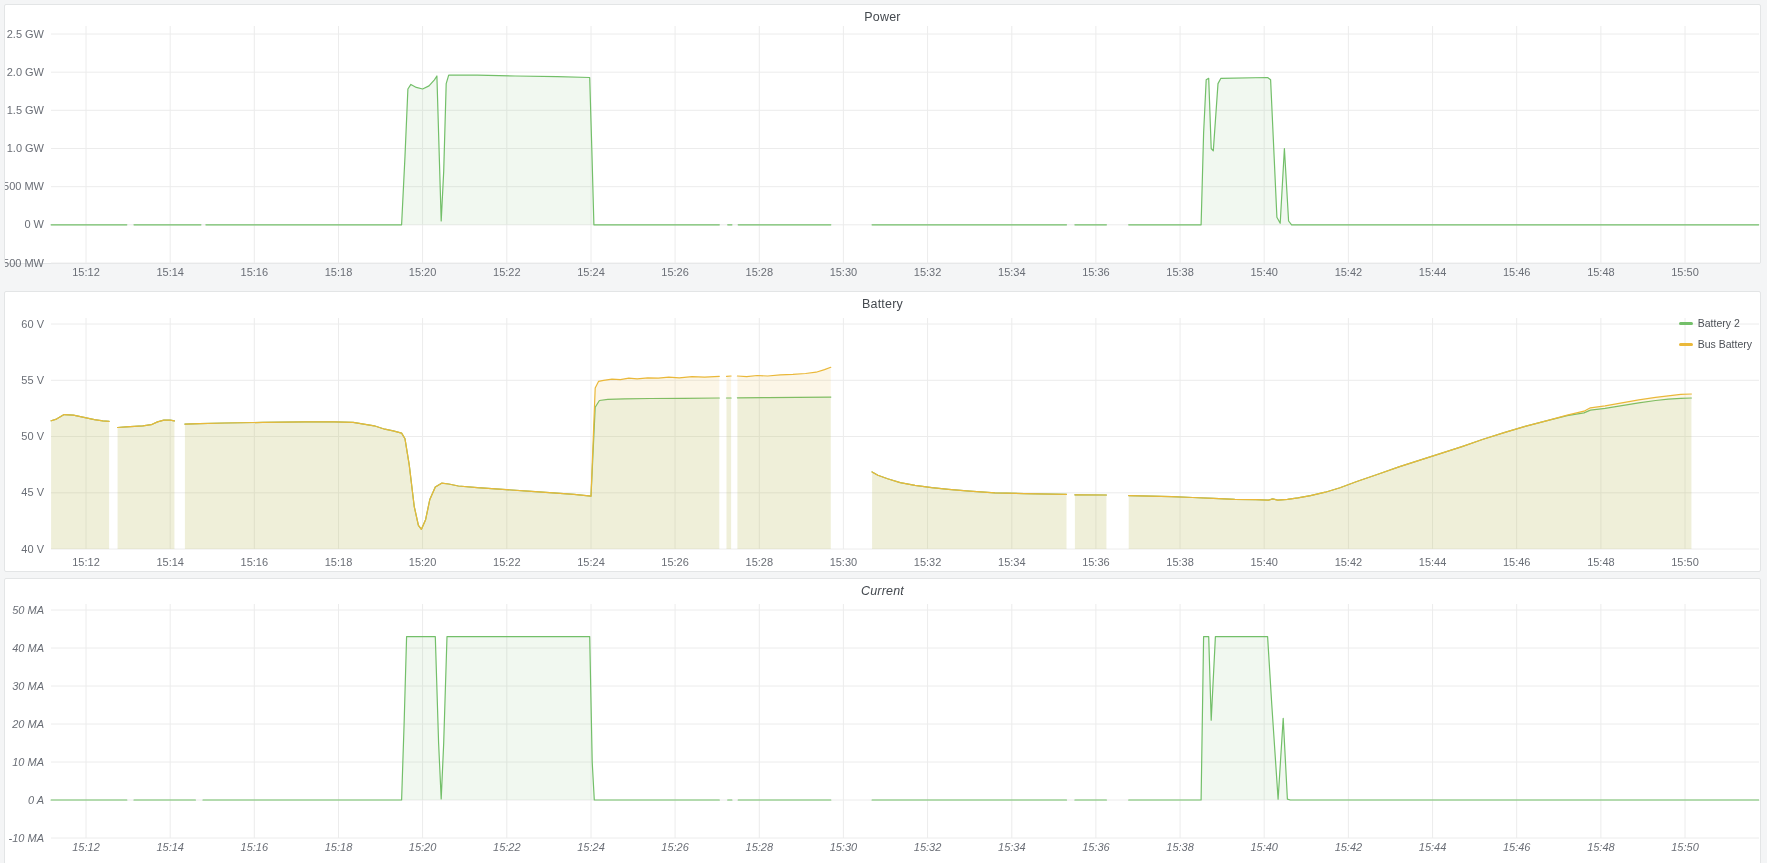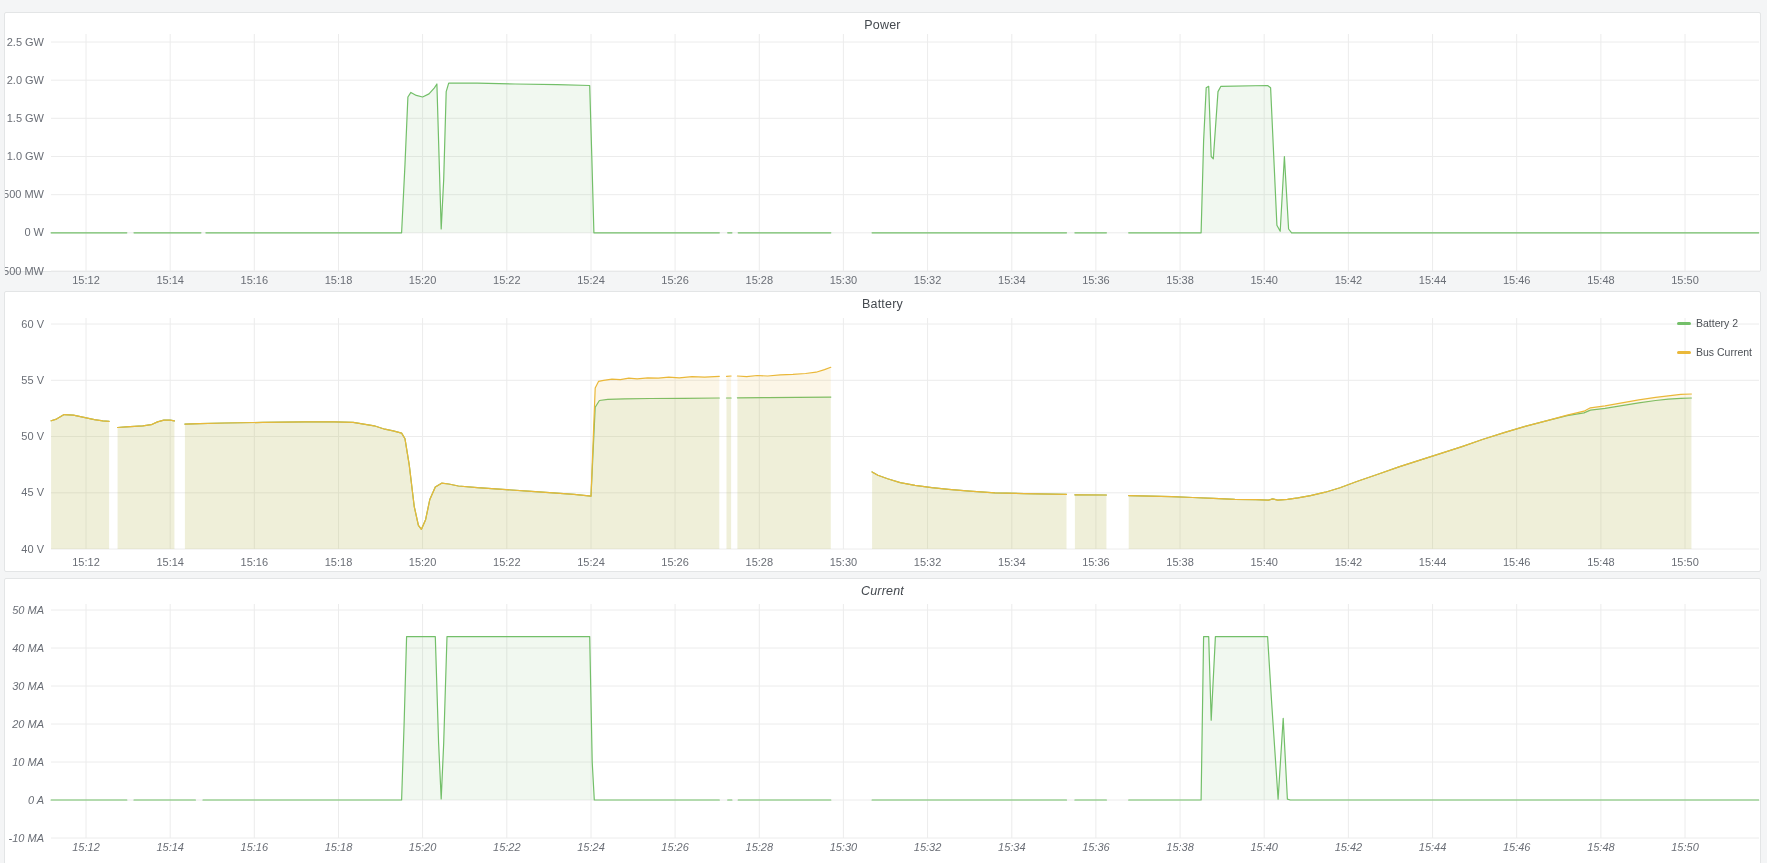--- a/index.html
+++ b/index.html
@@ -1,30 +1,30 @@
 <!DOCTYPE html>
 <html><head>
 <meta charset="utf-8">
 <style>
   html,body{margin:0;padding:0;background:#f4f5f6;font-family:"Liberation Sans",sans-serif;}
   .page{position:relative;width:1767px;height:863px;overflow:hidden;background:#f4f5f6;}
   .panel{position:absolute;left:4px;width:1757px;background:#ffffff;border:1px solid #e3e5e6;border-radius:2px;box-sizing:border-box;}
   .panel-title{position:absolute;top:5px;left:0;width:100%;text-align:center;font-size:12.5px;font-weight:500;color:#44494f;letter-spacing:.2px;cursor:pointer;z-index:3;}
   .chart-svg{position:absolute;left:0;top:0;z-index:1;}
-  .legend{position:absolute;top:24px;right:8px;z-index:4;display:flex;flex-direction:column;gap:15px;}
+  .legend{position:absolute;top:24px;right:8px;z-index:4;display:flex;flex-direction:column;gap:7px;}
   .legend-row{display:flex;align-items:center;height:14px;cursor:pointer;}
   .legend-dash{display:inline-block;width:14px;height:3px;border-radius:1.5px;margin-right:5px;}
   .legend-label{font-size:10.5px;color:#4d5157;}
 </style>
 </head>
 <body>
 
 <div class="page">
 
-  <section class="panel" id="panel-power" style="top:12px;height:260px;">
+  <section class="panel" id="panel-power" style="top:4px;height:260px;">
     <div class="panel-title">Power</div>
     <svg id="svg-power" class="chart-svg" width="1755" height="277">
         <line x1="81.0" y1="21" x2="81.0" y2="258.0" stroke="#ececec" stroke-width="1"></line>
         <text x="81.0" y="271" font-size="11" fill="#6a6e76" text-anchor="middle">15:12</text>
         <line x1="165.2" y1="21" x2="165.2" y2="258.0" stroke="#ececec" stroke-width="1"></line>
         <text x="165.2" y="271" font-size="11" fill="#6a6e76" text-anchor="middle">15:14</text>
         <line x1="249.3" y1="21" x2="249.3" y2="258.0" stroke="#ececec" stroke-width="1"></line>
         <text x="249.3" y="271" font-size="11" fill="#6a6e76" text-anchor="middle">15:16</text>
         <line x1="333.5" y1="21" x2="333.5" y2="258.0" stroke="#ececec" stroke-width="1"></line>
         <text x="333.5" y="271" font-size="11" fill="#6a6e76" text-anchor="middle">15:18</text>
@@ -179,21 +179,21 @@
         <path d="M1123.7,257.0 L1123.7,203.6 L1145.6,204.1 L1166.7,204.7 L1187.7,205.5 L1208.7,206.4 L1229.8,207.3 L1250.8,207.7 L1263.4,208.1 L1267.7,206.9 L1272.7,208.1 L1282.4,207.3 L1292.9,205.8 L1305.5,203.6 L1320.3,200.2 L1335.0,195.7 L1351.8,189.5 L1372.9,182.2 L1393.9,174.9 L1414.9,168.1 L1436.0,161.4 L1457.0,154.6 L1478.1,147.3 L1499.1,140.6 L1520.1,134.4 L1541.2,128.8 L1562.2,123.1 L1579.0,119.2 L1585.4,115.8 L1600.1,113.9 L1616.9,110.8 L1633.8,107.9 L1650.6,105.4 L1663.2,103.8 L1675.8,102.3 L1686.4,102.0 L1686.4,257.0 Z" fill="rgba(234,184,57,0.12)" stroke="none"></path>
         <path d="M1123.7,203.6 L1145.6,204.1 L1166.7,204.7 L1187.7,205.5 L1208.7,206.4 L1229.8,207.3 L1250.8,207.7 L1263.4,208.1 L1267.7,206.9 L1272.7,208.1 L1282.4,207.3 L1292.9,205.8 L1305.5,203.6 L1320.3,200.2 L1335.0,195.7 L1351.8,189.5 L1372.9,182.2 L1393.9,174.9 L1414.9,168.1 L1436.0,161.4 L1457.0,154.6 L1478.1,147.3 L1499.1,140.6 L1520.1,134.4 L1541.2,128.8 L1562.2,123.1 L1579.0,119.2 L1585.4,115.8 L1600.1,113.9 L1616.9,110.8 L1633.8,107.9 L1650.6,105.4 L1663.2,103.8 L1675.8,102.3 L1686.4,102.0" fill="none" stroke="#eab839" stroke-width="1.2" stroke-linejoin="round" stroke-linecap="round"></path>
       </svg>
     <div class="legend">
       <div class="legend-row">
         <span class="legend-dash" id="dash-battery" style="background: rgb(115, 191, 105);"></span>
         <span class="legend-label">Battery 2</span>
       </div>
       <div class="legend-row">
         <span class="legend-dash" id="dash-bus" style="background: rgb(234, 184, 57);"></span>
-        <span class="legend-label">Bus Current</span>
+        <span class="legend-label">Bus Battery</span>
       </div>
     </div>
   </section>
 
   <section class="panel" id="panel-current" style="top:578px;height:356px;font-style:italic;">
     <div class="panel-title">Current</div>
     <svg id="svg-current" class="chart-svg" width="1755" height="280">
         <line x1="81.0" y1="25" x2="81.0" y2="259.0" stroke="#ececec" stroke-width="1"></line>
         <text x="81.0" y="272" font-size="11" fill="#6a6e76" text-anchor="middle">15:12</text>
         <line x1="165.2" y1="25" x2="165.2" y2="259.0" stroke="#ececec" stroke-width="1"></line>

